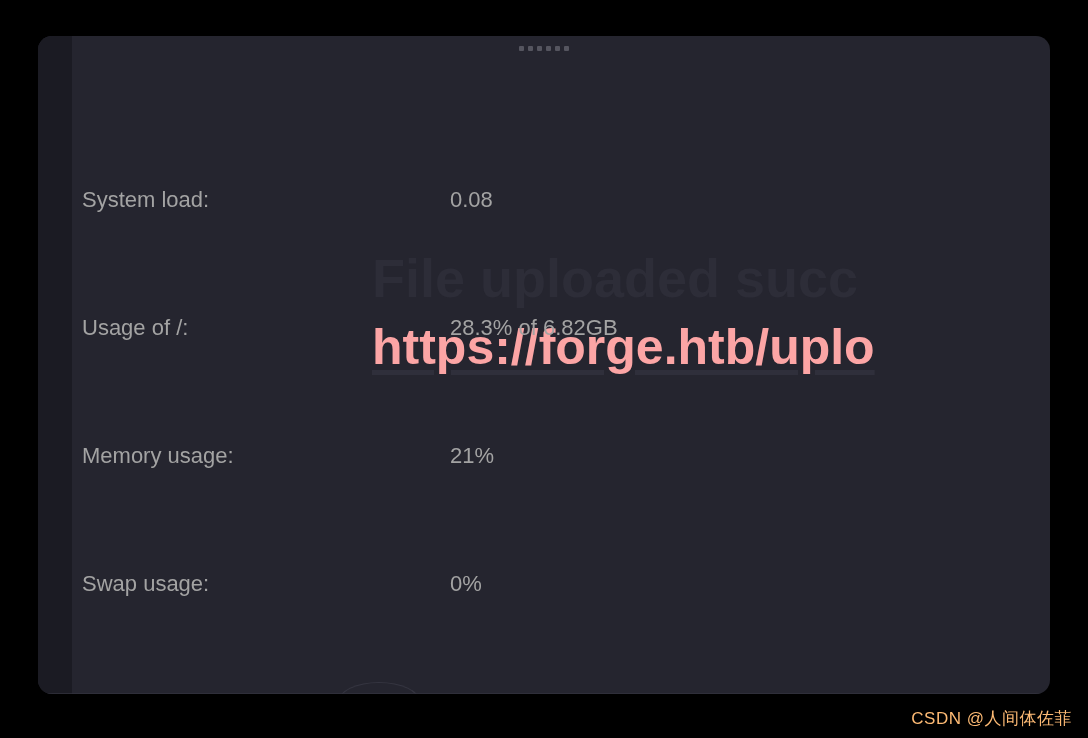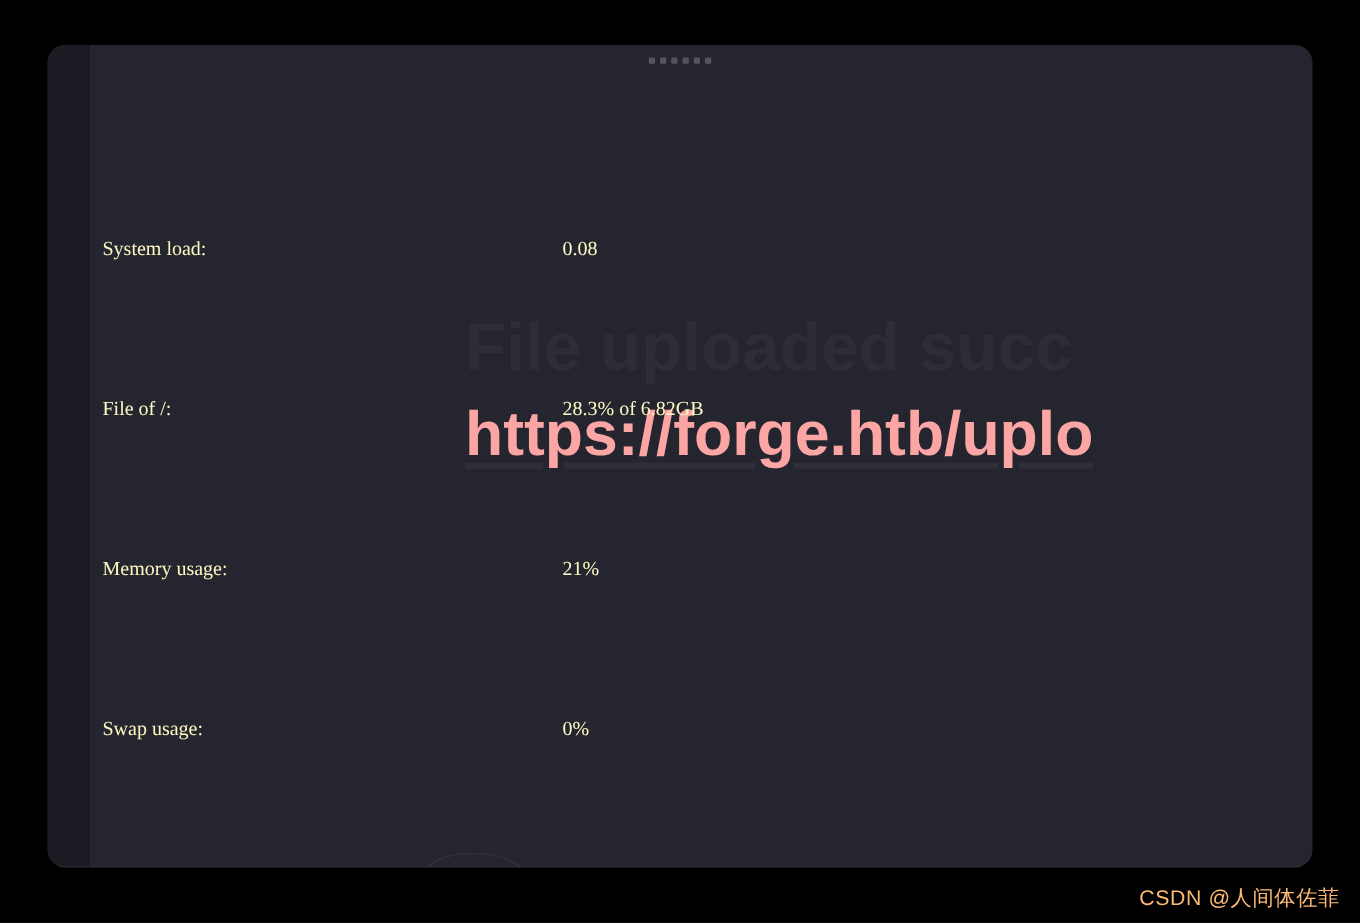--- a/index.html
+++ b/index.html
@@ -89,24 +89,24 @@
   }
 
   
   #terminal-screen {
     position: absolute;
     left: 44px;
     top: 52px;
     right: 6px;
     bottom: 0;
     z-index: 3;
-    font-family: Liberation Serif, serif;
-    font-size: 16px;
+    font-family: Liberation Sans, sans-serif;
+    font-size: 22px;
     line-height: 32px;
-    color: #fef9c3;
+    color: #a3a3a3;
     white-space: pre;
   }
   .tline {
     height: 32px;
     white-space: pre;
   }
 
   .motd-row {
     display: block;
     white-space: pre;
@@ -169,21 +169,21 @@
 
   <div id="ghost-watermark">
     <span class="gw-title">File uploaded succ</span>
     <span class="gw-url">https://forge.htb/uplo</span>
   </div>
 
   <div id="terminal-screen">
 
     <div class="tline motd-row"><span class="motd-label">System load:</span><span>0.08</span></div>
 
-    <div class="tline motd-row"><span class="motd-label">File of /:</span><span>28.3% of 6.82GB</span></div>
+    <div class="tline motd-row"><span class="motd-label">Usage of /:</span><span>28.3% of 6.82GB</span></div>
 
     <div class="tline motd-row"><span class="motd-label">Memory usage:</span><span>21%</span></div>
 
     <div class="tline motd-row"><span class="motd-label">Swap usage:</span><span>0%</span></div>
 
     
 
     
 
     

